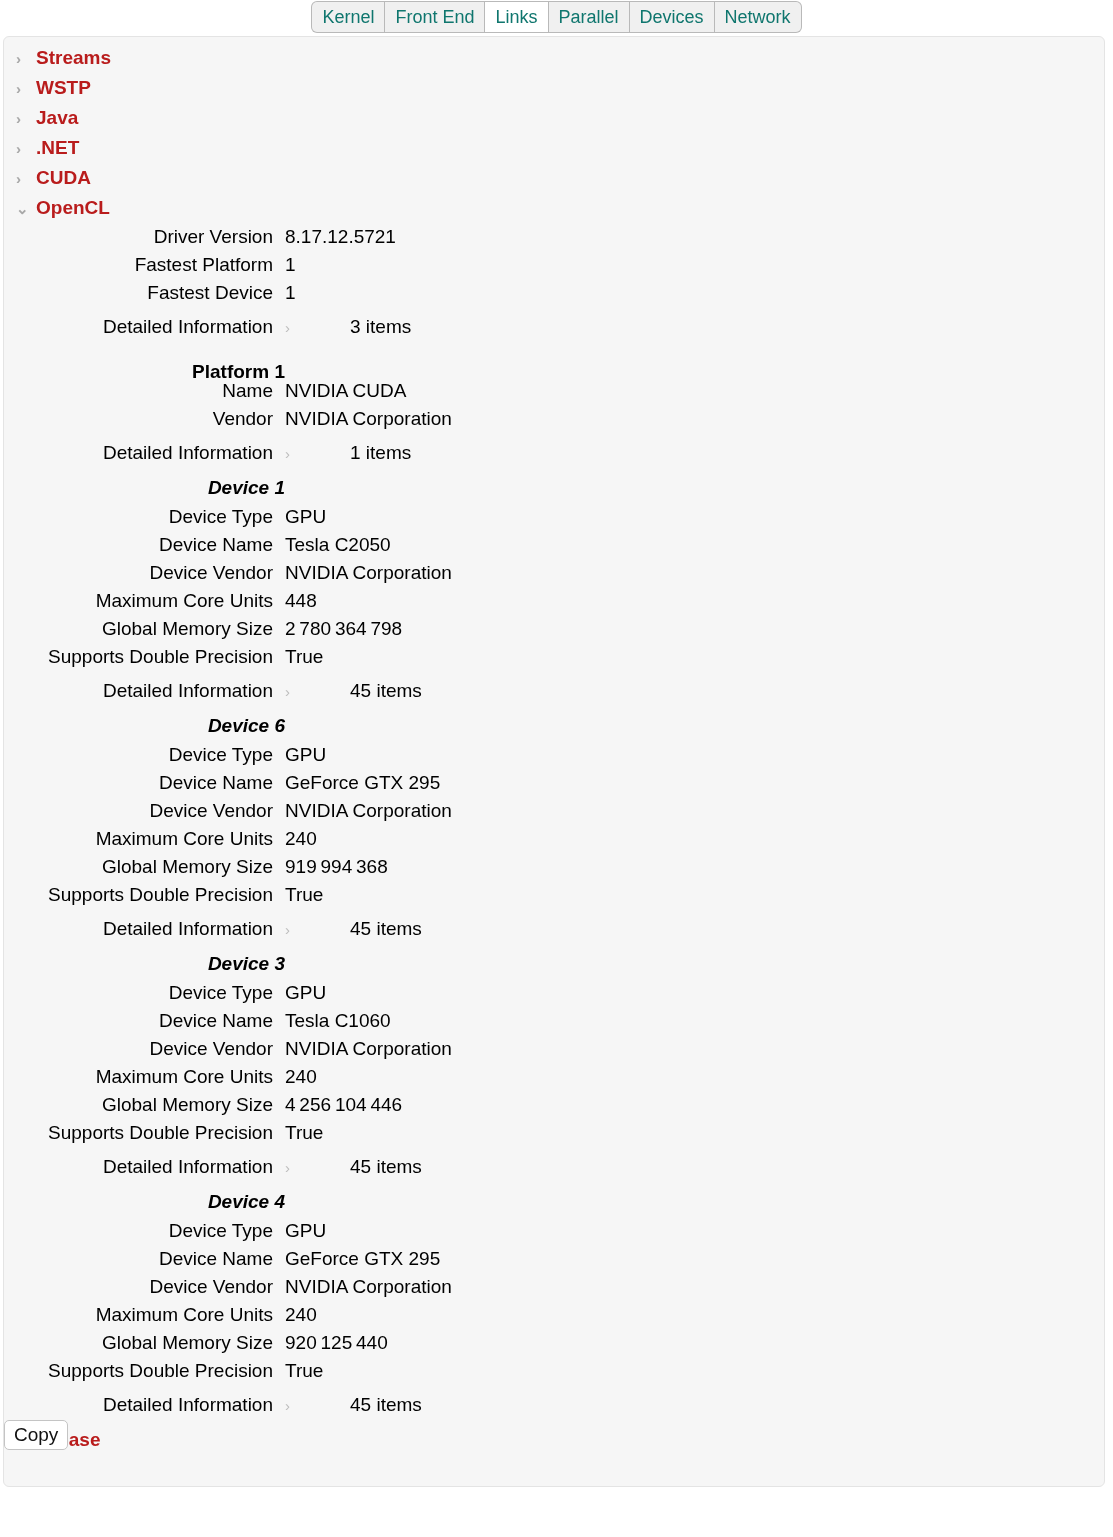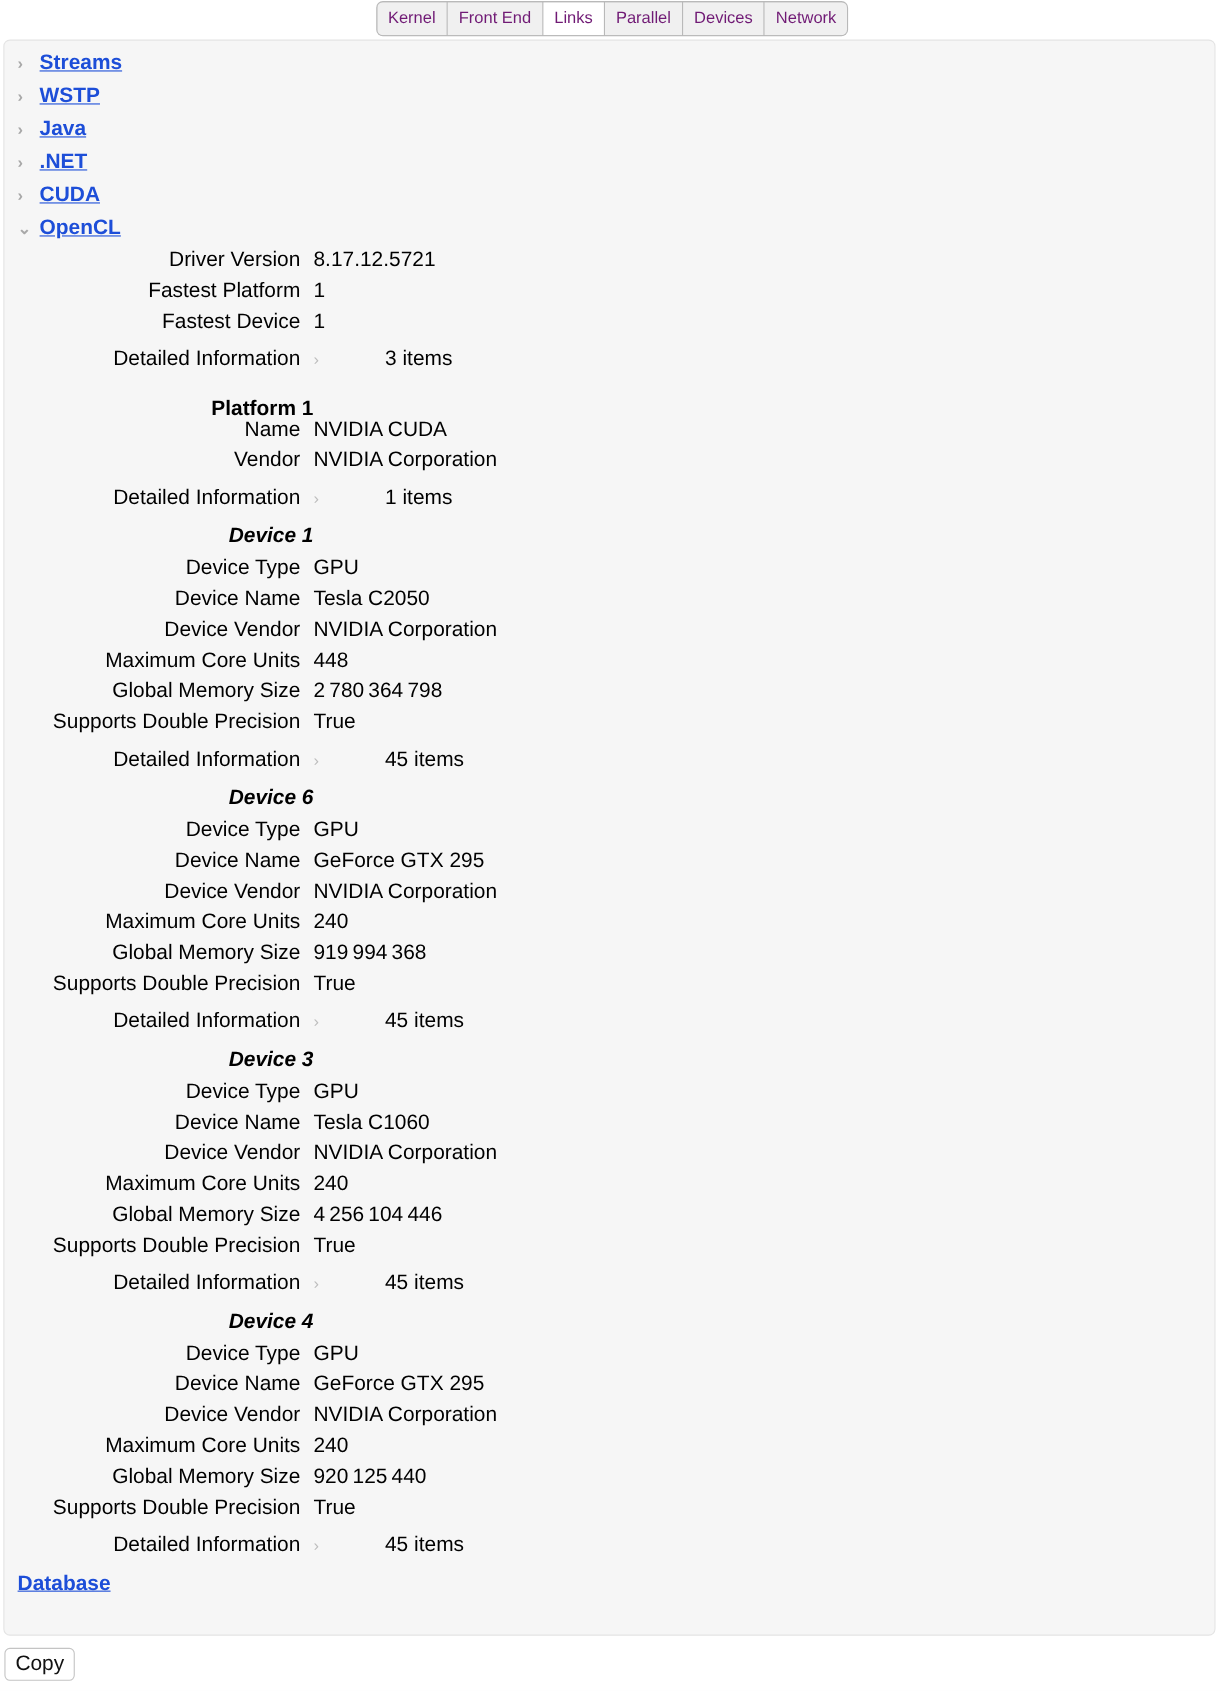--- a/index.html
+++ b/index.html
@@ -30,22 +30,22 @@
     display: flex;
     margin-top: 2px;
     border-radius: 5px;
     overflow: hidden;
     box-shadow: 0 0 0 1px #b9b9b9;
     background: #b9b9b9;
     gap: 1px;
   }
   .tab {
     background: #f0f0f0;
-    color: #701a75;
-    font-size: 15px;
+    color: #0f766e;
+    font-size: 18px;
     line-height: 30px;
     height: 30px;
     padding: 0 10px;
     white-space: nowrap;
     cursor: default;
     user-select: none;
   }
   .tab.selected {
     background: #ffffff;
   }
@@ -78,21 +78,21 @@
     user-select: none;
   }
   .node .chev {
     color: #a8a8a8;
     font-size: 15px;
     width: 20px;
     flex: 0 0 20px;
     text-align: left;
     line-height: 1;
   }
-  .node .nlabel { color: #1d4ed8; text-decoration: underline; }
+  .node .nlabel { color: #b91c1c; }
 
   
   .row {
     display: flex;
     height: 28px;
     align-items: center;
     font-size: 19px;
   }
   .row .lbl {
     width: 281px;
@@ -137,21 +137,21 @@
     font-weight: bold;
     white-space: nowrap;
   }
   .heading.platform .htext { font-style: normal; margin-top: 19px; }
   .heading.device .htext { font-style: italic; }
 
   
   .copybar {
     position: absolute;
     left: 0;
-    top: 1494px;
+    top: 1416px;
     width: 917px;
     height: 43px;
   }
   .copybtn {
     position: absolute;
     left: 4px;
     top: 4px;
     background: #ffffff;
     border: 1px solid #c4c4c4;
     border-radius: 5px;

